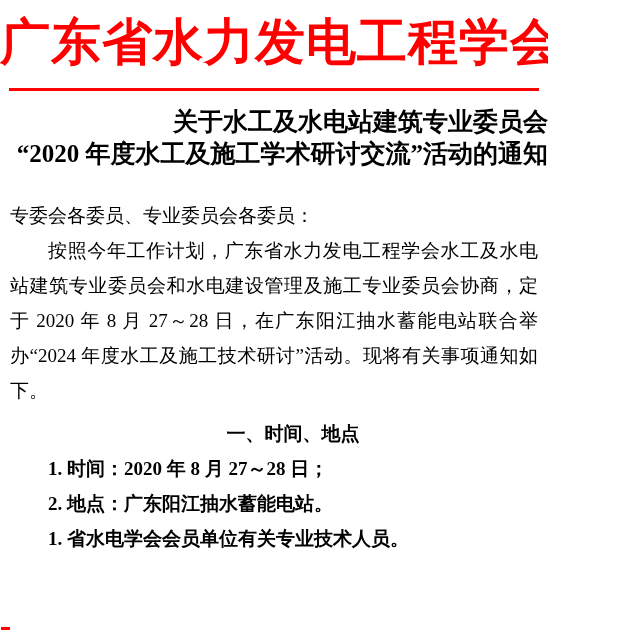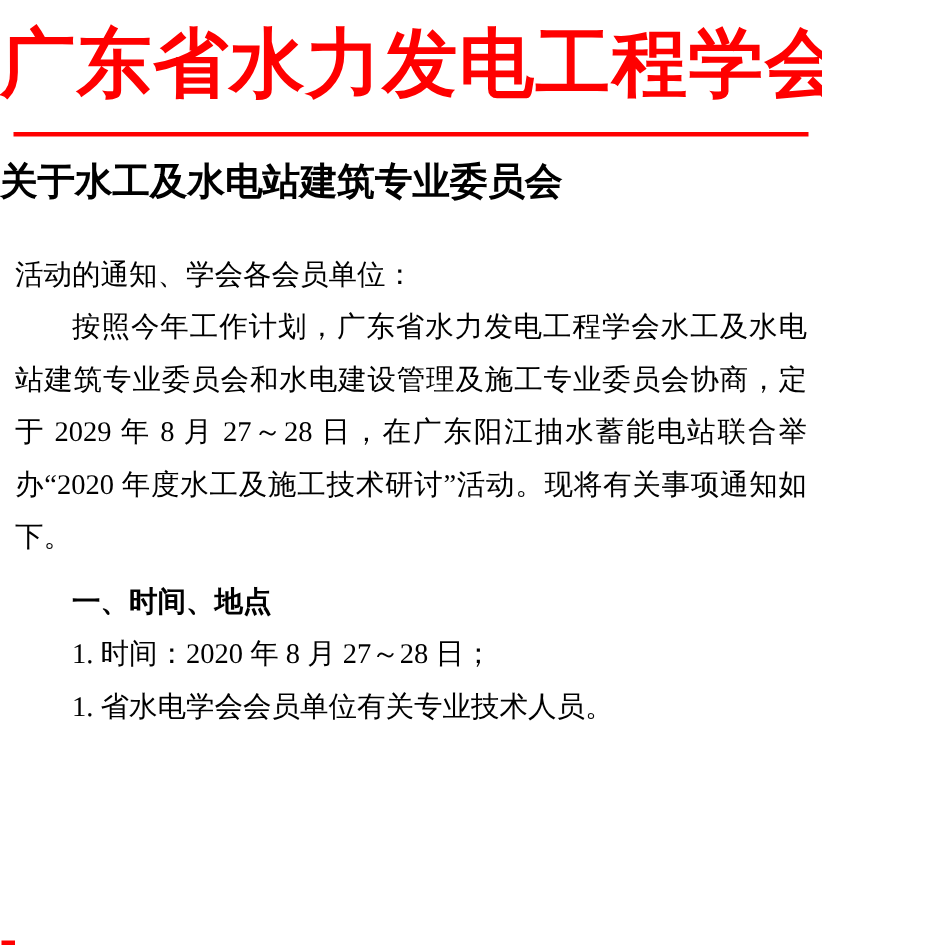--- a/index.html
+++ b/index.html
@@ -22,43 +22,44 @@
     color: #ff0000;
     white-space: nowrap;
   }
   .red-rule {
     height: 3px;
     background: #ff0000;
     margin: 10px 9px 0 9px;
   }
   .doc-title {
     margin-top: 15px;
-    text-align: left;
+    text-align: right;
     font-size: 25px;
     font-weight: bold;
     line-height: 32px;
   }
   .body-text {
     margin: 28px 10px 0 10px;
     font-size: 19px;
     line-height: 35px;
     text-align: justify;
   }
   .body-text p { margin: 0; }
   .salutation { text-align: left; }
   .para { text-indent: 2em; }
   .section-heading {
     font-weight: bold;
     padding-left: 2em;
     margin-top: 8px !important;
-    text-align: left;
+    text-align: center;
   }
   .list-item {
     padding-left: 2em;
     text-align: left;
+    font-weight: bold;
   }
   .partial-red-rule {
     position: absolute;
     left: 1px;
     bottom: 0;
     width: 9px;
     height: 3px;
     background: #ff0000;
   }
 </style>
@@ -66,28 +67,30 @@
 <body>
 
 <div class="page">
 
   <h1 class="org-title">广东省水力发电工程学会</h1>
 
   <div class="red-rule"></div>
 
   <div class="doc-title">
     <div>关于水工及水电站建筑专业委员会</div>
+    <div>“2020 年度水工及施工学术研讨交流”活动的通知</div>
   </div>
 
   <div class="body-text">
-    <p class="salutation">活动的通知、学会各会员单位：</p>
+    <p class="salutation">专委会各委员、专业委员会各委员：</p>
 
-    <p class="para">按照今年工作计划，广东省水力发电工程学会水工及水电站建筑专业委员会和水电建设管理及施工专业委员会协商，定于 2029 年 8 月 27～28 日，在广东阳江抽水蓄能电站联合举办“2020 年度水工及施工技术研讨”活动。现将有关事项通知如下。</p>
+    <p class="para">按照今年工作计划，广东省水力发电工程学会水工及水电站建筑专业委员会和水电建设管理及施工专业委员会协商，定于 2020 年 8 月 27～28 日，在广东阳江抽水蓄能电站联合举办“2024 年度水工及施工技术研讨”活动。现将有关事项通知如下。</p>
 
     <p class="section-heading">一、时间、地点</p>
     <p class="list-item">1. 时间：2020 年 8 月 27～28 日；</p>
+    <p class="list-item">2. 地点：广东阳江抽水蓄能电站。</p>
 
     <p class="list-item">1. 省水电学会会员单位有关专业技术人员。</p>
   </div>
 
   <div class="partial-red-rule"></div>
 
 </div>
 
 </body></html>

